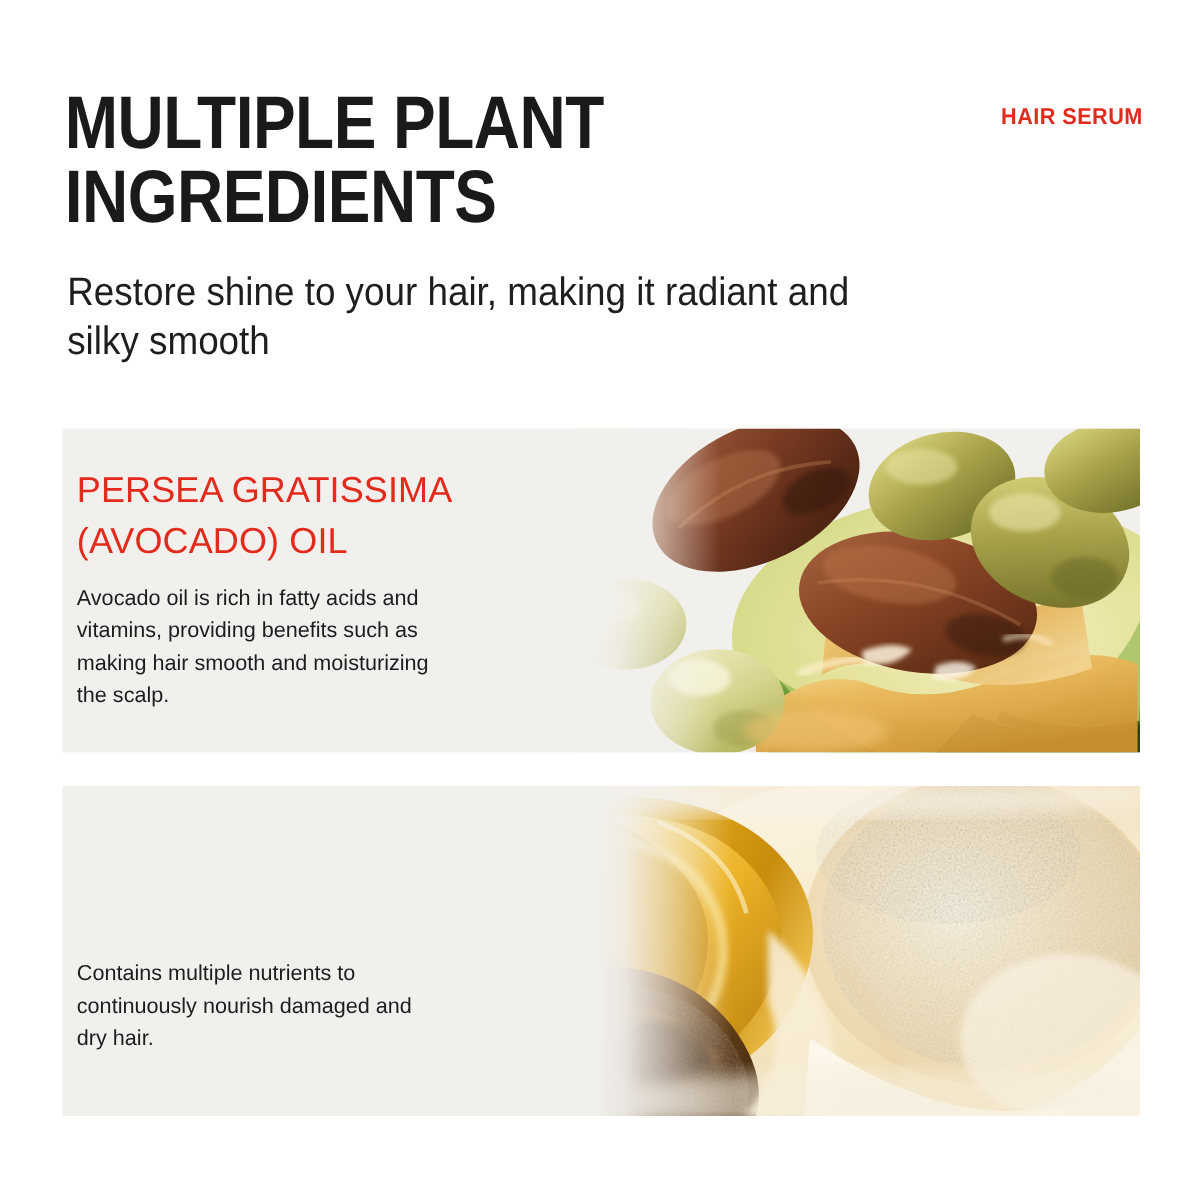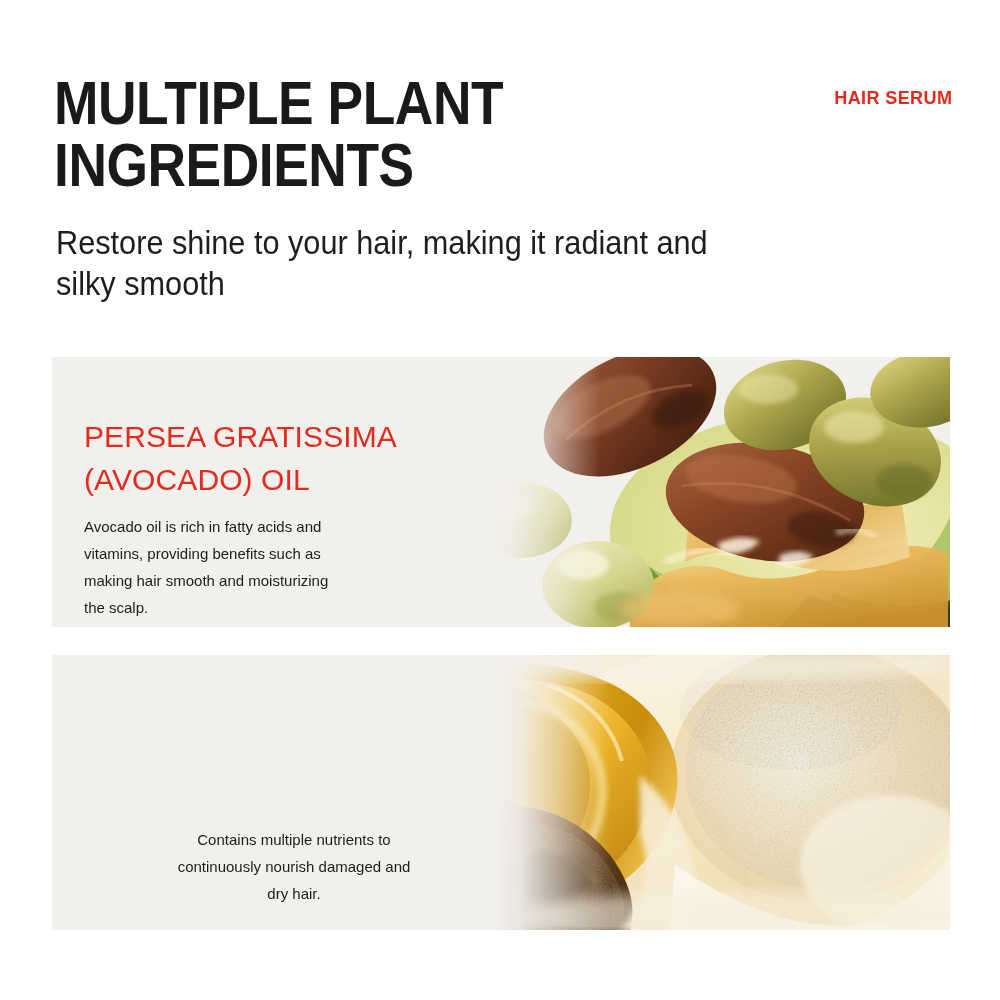--- a/index.html
+++ b/index.html
@@ -83,26 +83,25 @@
     left: 52px;
     width: 898px;
     background: #f2f0ed;
     overflow: hidden;
   }
   .card--avocado { top: 357px; height: 270px; }
   .card--macadamia { top: 655px; height: 275px; }
 
   .card-text {
     position: absolute;
-    left: 32px;
+    left: 12px;
     top: 0;
     width: 450px;
     height: 100%;
     z-index: 3;
-    margin-top: 28px;
   }
   .card-title {
     margin: 0;
     font-family: "Liberation Sans", sans-serif;
     font-weight: 400;
     color: #e32a1c;
     letter-spacing: 0.1px;
     white-space: pre-line;
   }
   .card--avocado .card-title {
@@ -113,36 +112,35 @@
   }
   .card--macadamia .card-title {
     position: absolute;
     left: 0; top: 45px;
     font-size: 30px;
     line-height: 45px;
   }
   .card-body {
     margin: 0;
     font-family: "Liberation Sans", sans-serif;
-    font-size: 15px;
+    font-size: 18px;
     line-height: 27px;
     font-weight: 400;
     color: #1d1d1d;
     white-space: pre-line;
   }
   .card--avocado .card-body {
     position: absolute;
     left: 0; top: 128px;
     width: 430px;
   }
   .card--macadamia .card-body {
     position: absolute;
     left: 0; top: 143px;
     width: 420px;
-    text-align: center;
   }
 
   
   .photo {
     position: absolute;
     top: 0;
     right: 0;
     height: 100%;
     z-index: 1;
   }

